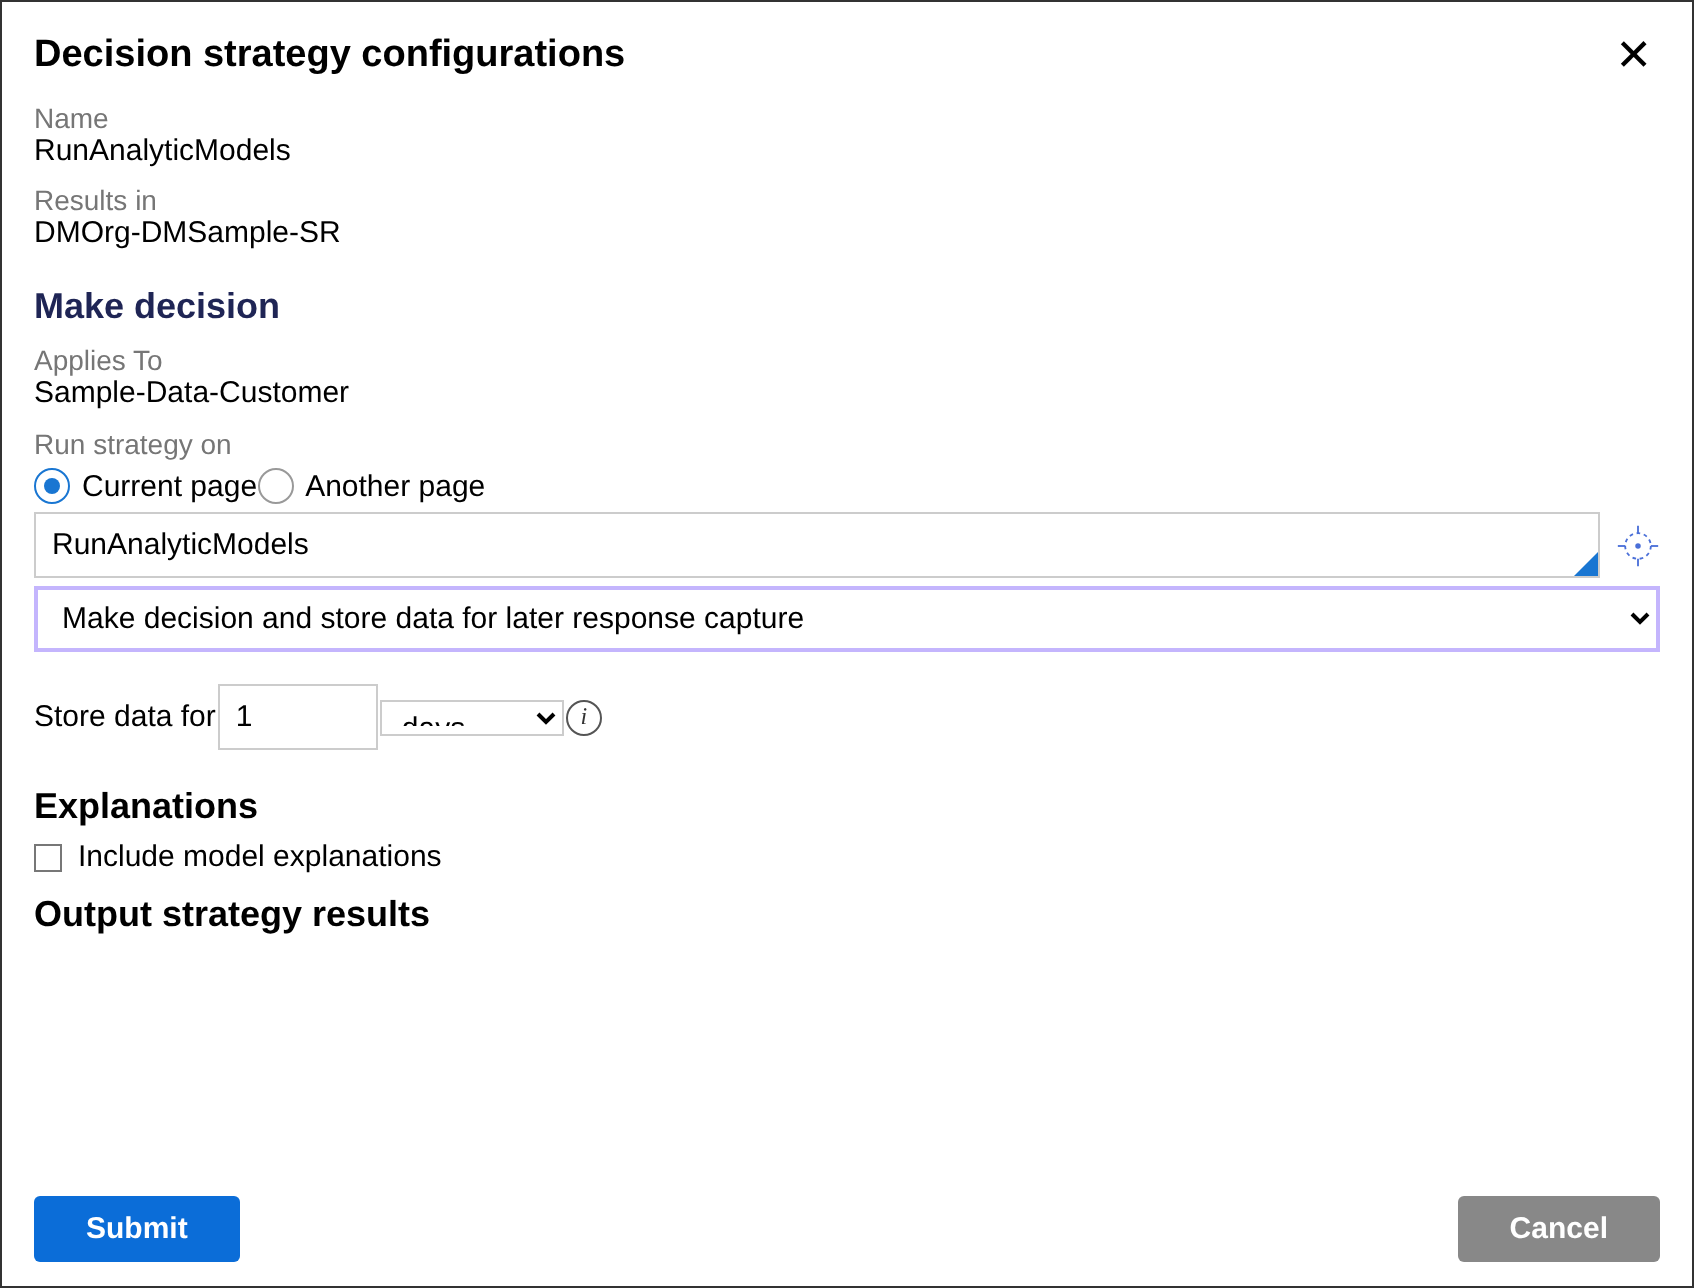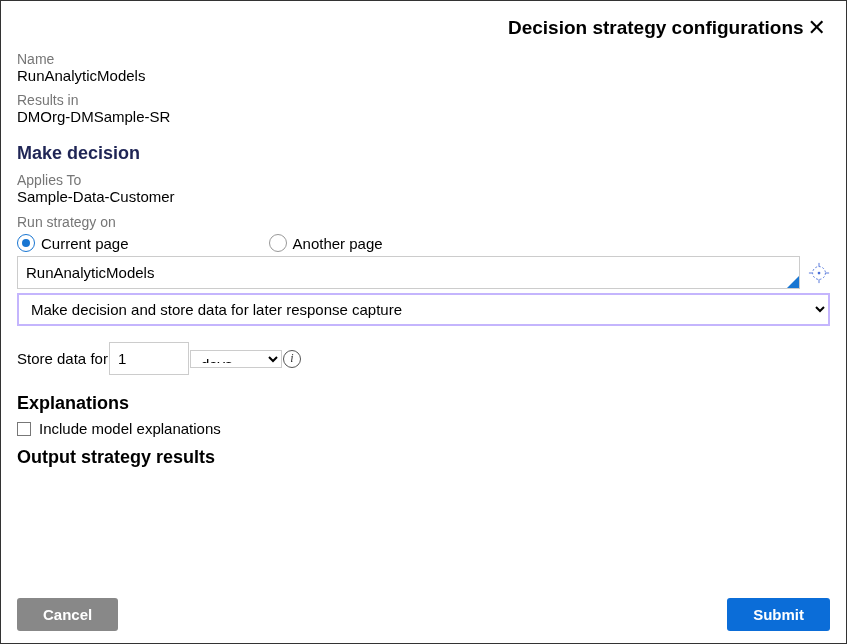--- a/index.html
+++ b/index.html
@@ -7,21 +7,21 @@
       font-family: "Segoe UI", Arial, sans-serif;
       width: 847px;
       height: 644px;
       border: 1px solid #333;
       position: relative;
       overflow: hidden;
       background: #fff;
     }
     .modal-header {
       display: flex;
-      justify-content: flex-end;
+      justify-content: space-between;
       align-items: center;
       padding: 16px 16px 4px 16px;
     }
     .modal-title {
       font-size: 19px;
       font-weight: 600;
       color: #000;
     }
     .close-btn {
       font-size: 22px;
@@ -52,21 +52,20 @@
     }
     .section-title-black {
       font-size: 18px;
       font-weight: 600;
       color: #000;
       margin-top: 18px;
       margin-bottom: 6px;
     }
     .radio-row {
       display: flex;
-      gap: 140px;
       margin-top: 4px;
     }
     .radio-opt {
       display: flex;
       align-items: center;
       gap: 6px;
       font-size: 15px;
       cursor: pointer;
     }
     .radio-circle {
@@ -280,15 +279,15 @@
     <div class="checkbox"></div>
     <span>Include model explanations</span>
   </div>
 
   <div class="section-title-black" style="margin-top:10px">Output strategy results</div>
 
   <div style="height:40px"></div>
 </div>
 
 <div class="footer">
+  <button class="btn btn-submit">Submit</button>
   <button class="btn btn-cancel">Cancel</button>
-  <button class="btn btn-submit">Submit</button>
 </div>
 
 </body></html>

